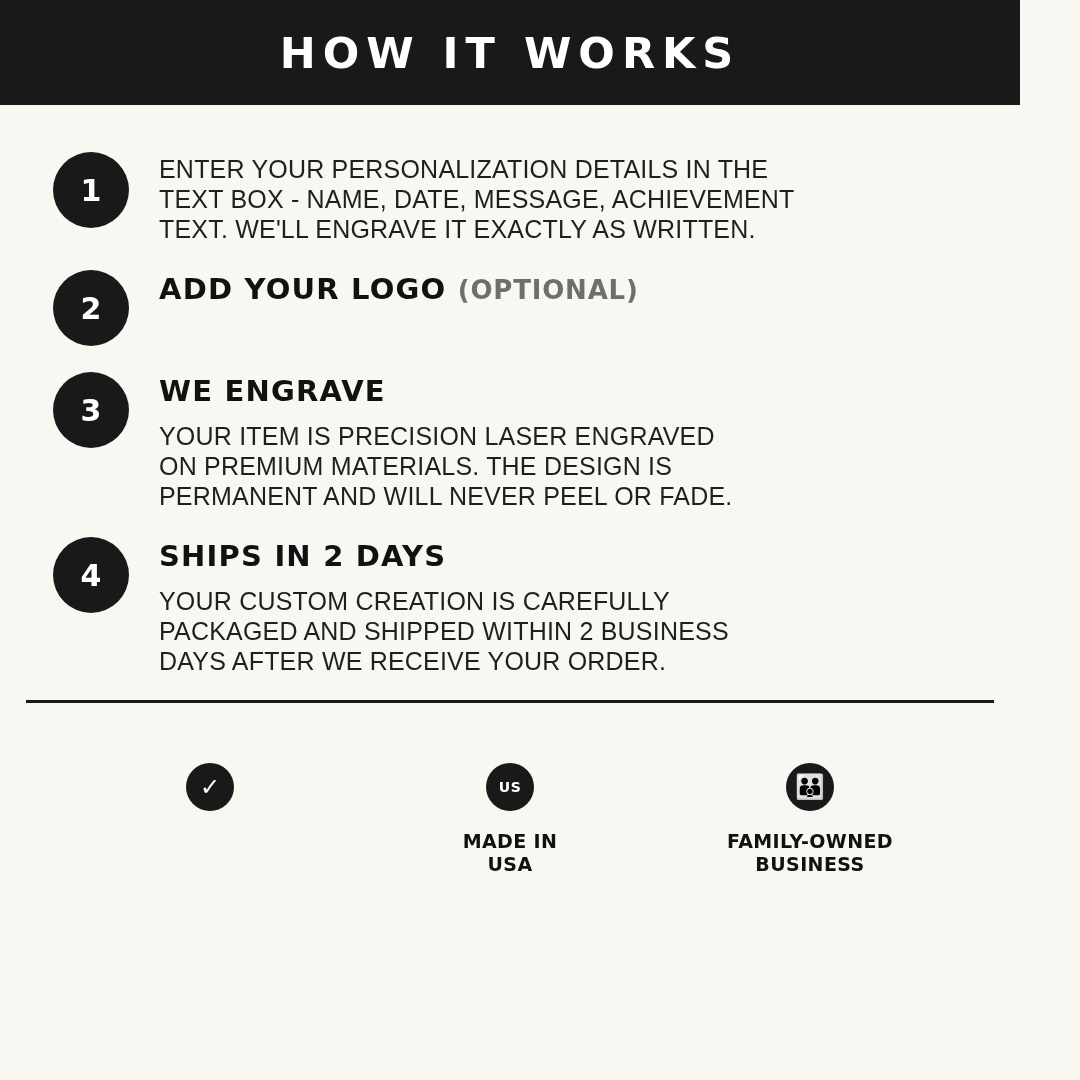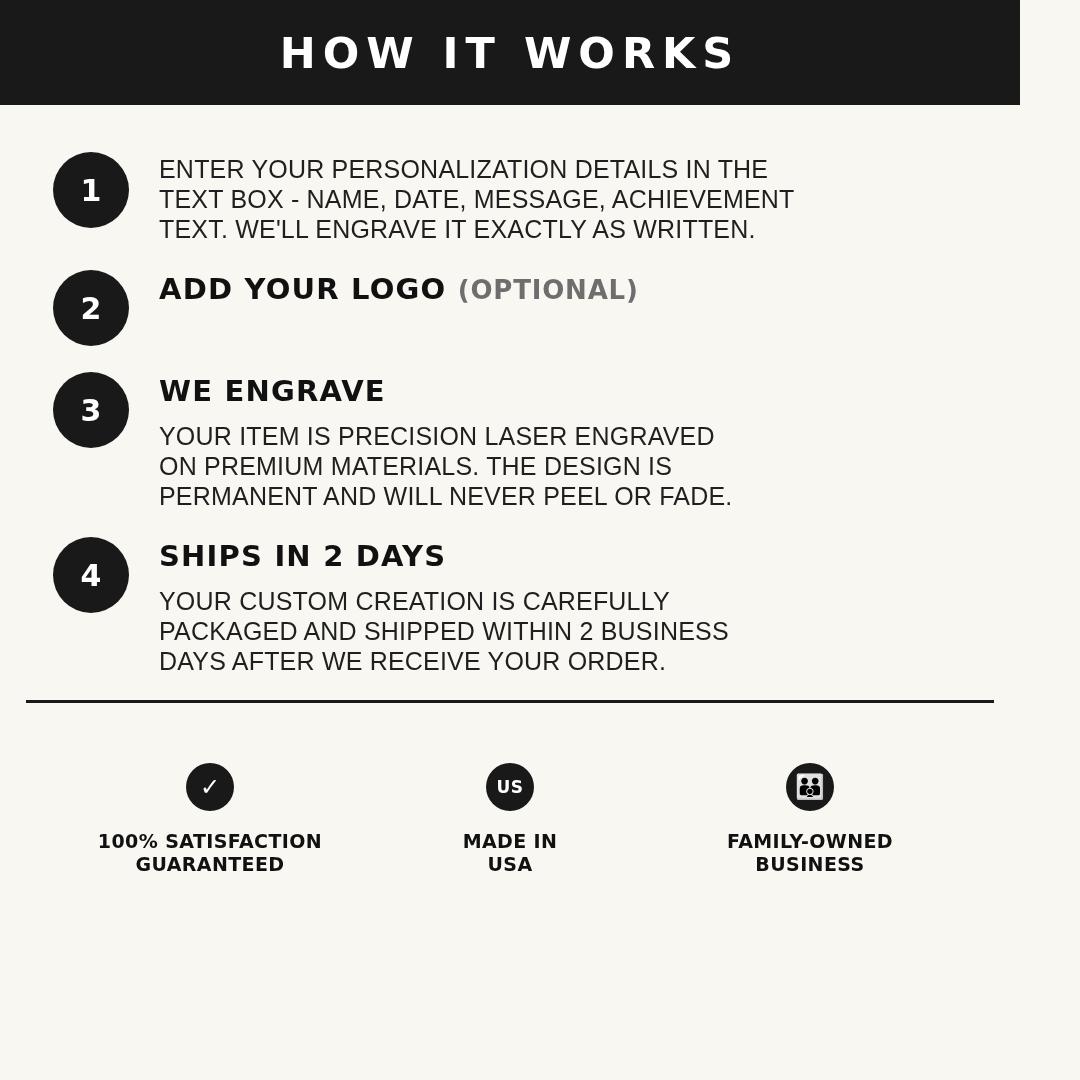--- a/index.html
+++ b/index.html
@@ -133,21 +133,21 @@
     color: #ffffff;
     display: flex;
     align-items: center;
     justify-content: center;
     font-weight: bold;
     font-size: 24px;
     font-family: "DejaVu Sans", sans-serif;
     margin-bottom: 19px;
   }
 
-  .badge-circle.us-circle { font-size: 17px; letter-spacing: 0.5px; }
+  .badge-circle.us-circle { font-size: 14px; letter-spacing: 0.5px; }
   .badge-circle.family-circle { font-size: 24px; background: #191919; }
 
   .badge-label {
     text-align: center;
     font-size: 19px;
     font-weight: bold;
     line-height: 23px;
     letter-spacing: 0.4px;
     text-transform: uppercase;
     color: #111111;
@@ -210,22 +210,20 @@
     </div>
 
   </div>
 
   <div class="divider"></div>
 
   <div class="badges">
 
     <div class="badge">
       <div class="badge-circle">✓</div>
-      <div class="badge-label">100% SATISFACTION
-GUARANTEED</div>
     </div>
 
     <div class="badge">
       <div class="badge-circle us-circle">US</div>
       <div class="badge-label">MADE IN
 USA</div>
     </div>
 
     <div class="badge">
       <div class="badge-circle family-circle">👪</div>

